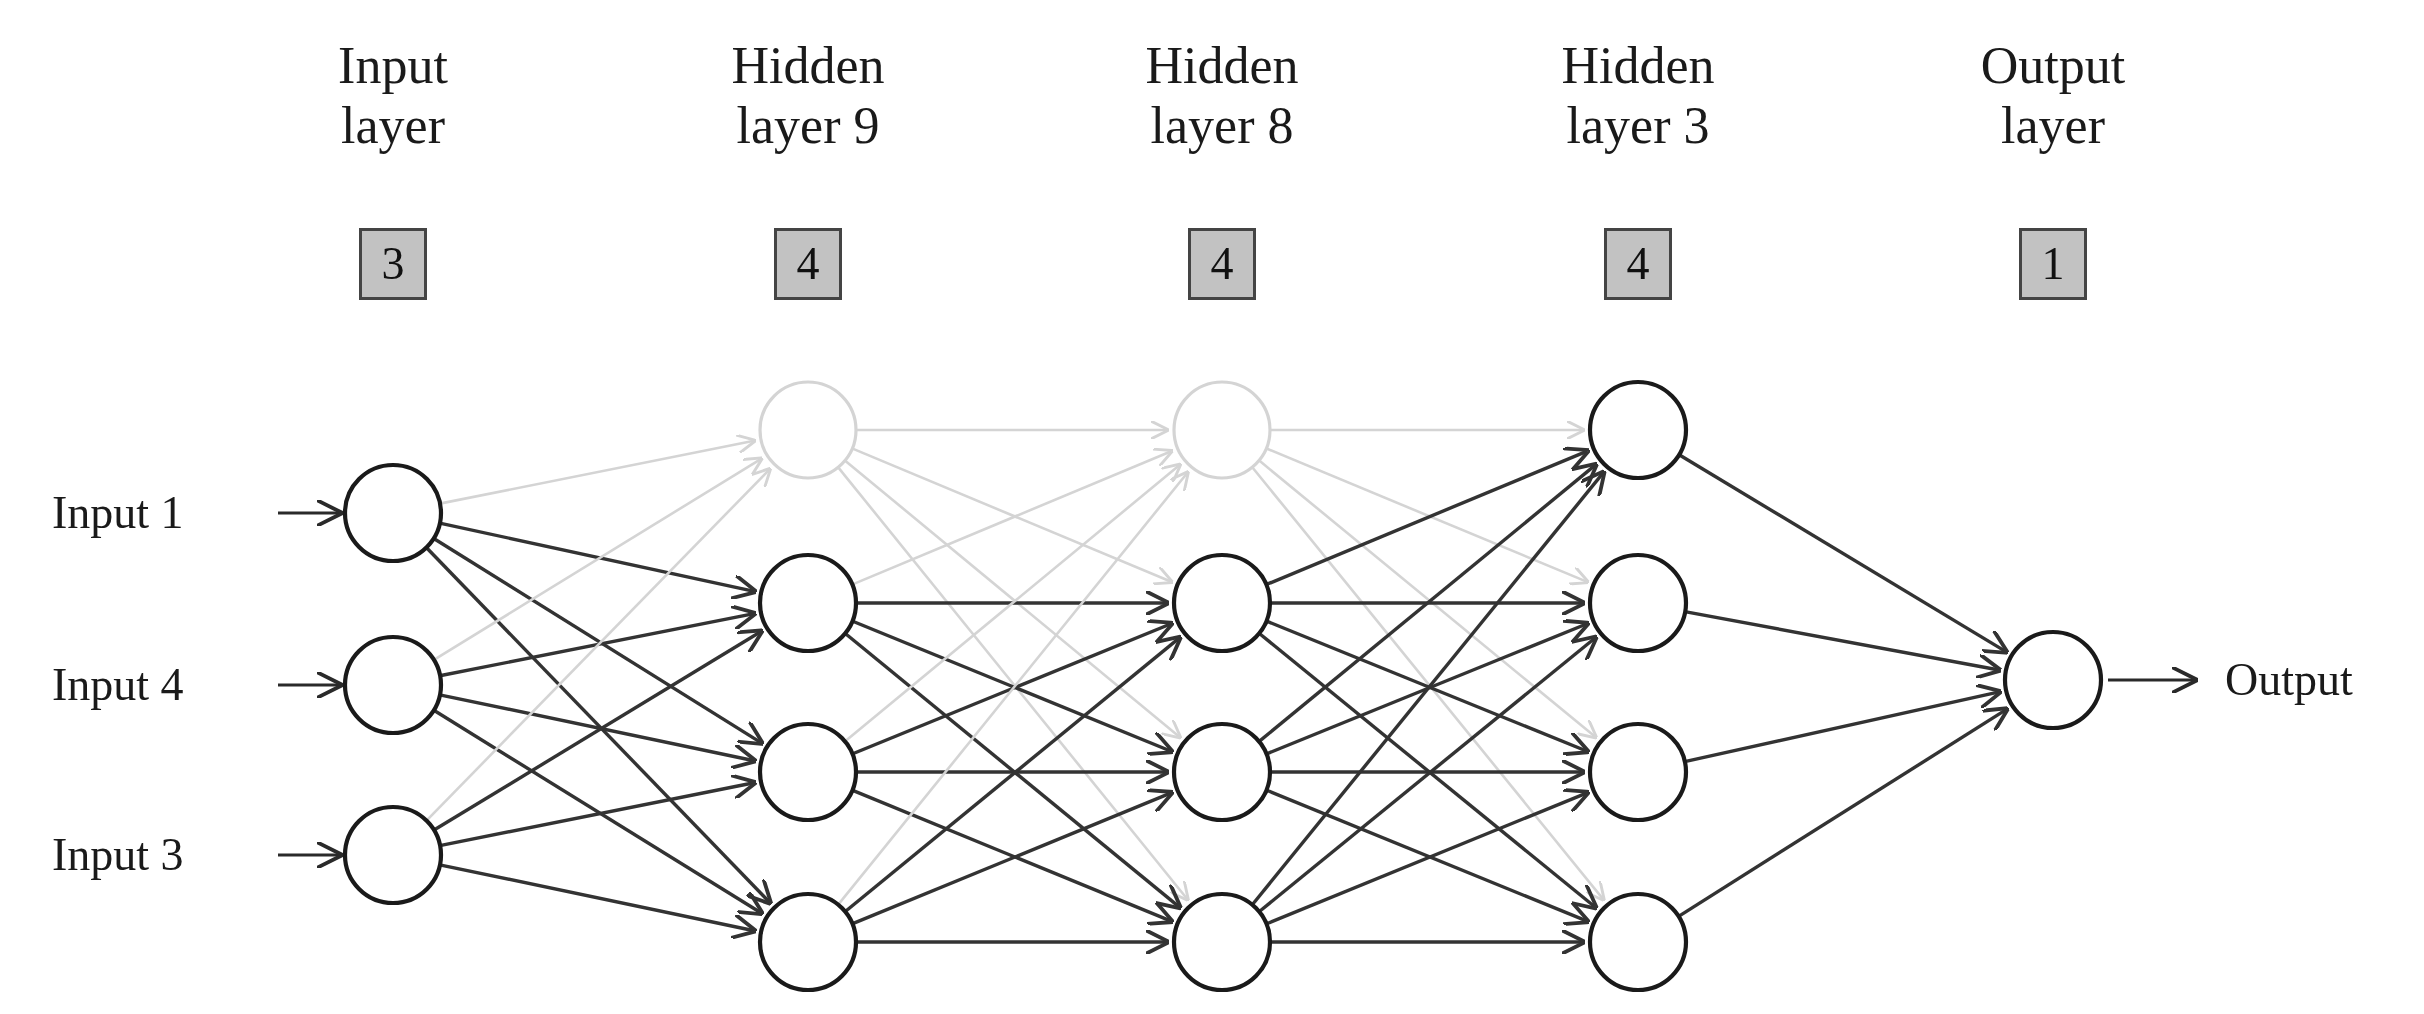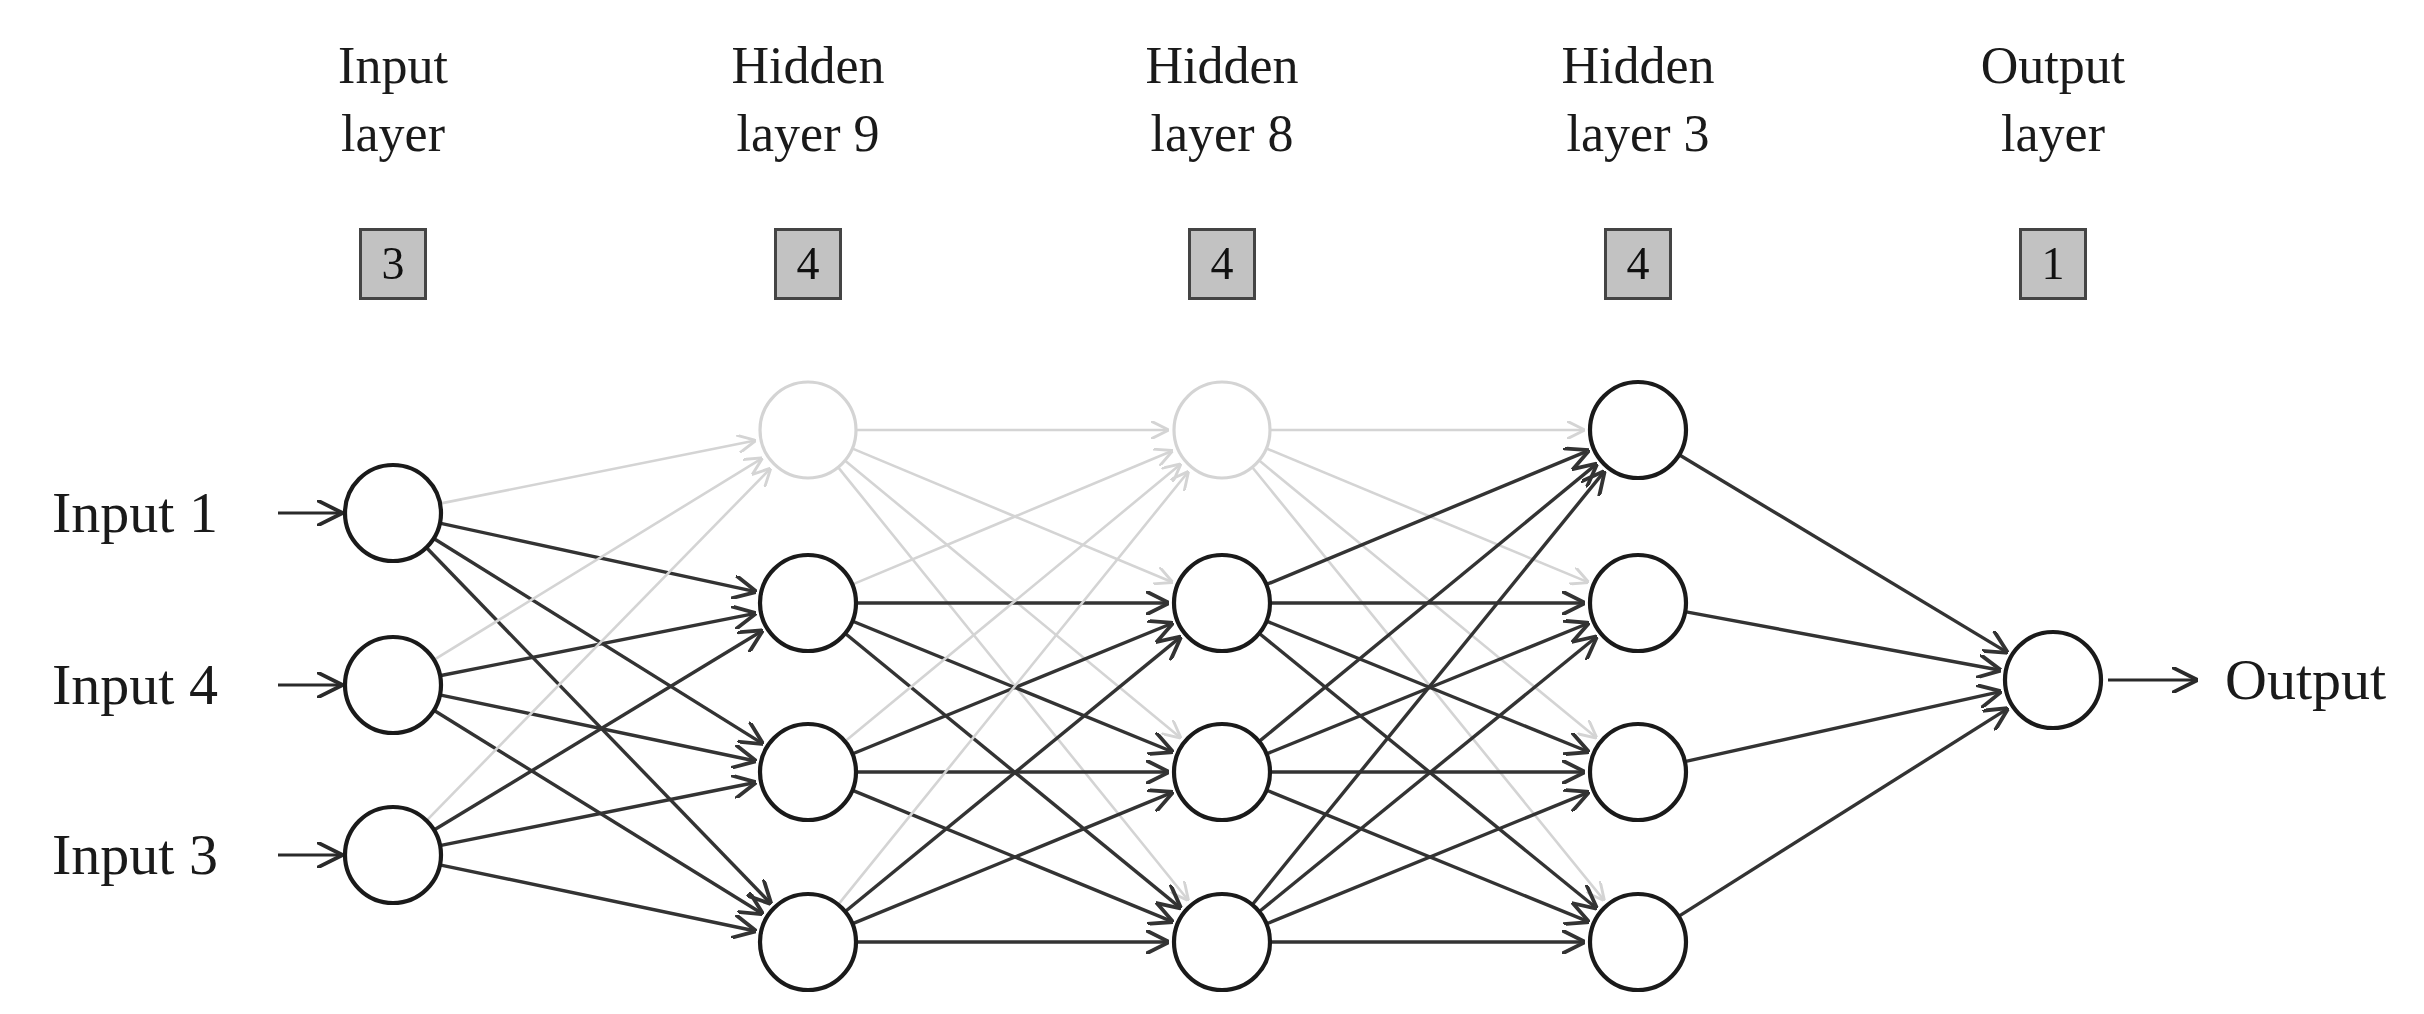--- a/index.html
+++ b/index.html
@@ -3,27 +3,27 @@
 <meta charset="utf-8">
 <style>
   html,body{margin:0;padding:0;background:#ffffff;}
   body{width:2424px;height:1014px;position:relative;overflow:hidden;
        font-family:"Liberation Serif","DejaVu Serif",serif;color:#1a1a1a;}
   #stage{position:absolute;inset:0;width:2424px;height:1014px;}
   #net{position:absolute;left:0;top:0;width:2424px;height:1014px;}
   .hdr{position:absolute;transform:translateX(-50%);text-align:center;
        font-size:52px;line-height:1.0;white-space:nowrap;}
   .hdr .l1{display:block;}
-  .hdr .l2{display:block;margin-top:16px;}
+  .hdr .l2{display:block;margin-top:8px;}
   .cbox{position:absolute;transform:translate(-50%,0);
         background:#c2c2c2;border:3px solid #444;
         width:62px;height:66px;display:flex;align-items:center;
         justify-content:center;font-size:46px;line-height:1;color:#111;}
   .iolab{position:absolute;transform:translate(0,-50%);
-         font-size:58px;white-space:nowrap;line-height:1;}
+         font-size:46px;white-space:nowrap;line-height:1;}
   .iolab.right{transform:translate(0,-50%);}
 </style>
 </head>
 <body>
 
 <div id="stage">
 
   <svg id="net" viewBox="0 0 2424 1014">
     <defs>
       <marker id="ahDark" viewBox="0 0 10 10" refX="9" refY="5" markerWidth="7" markerHeight="7" orient="auto-start-reverse">

